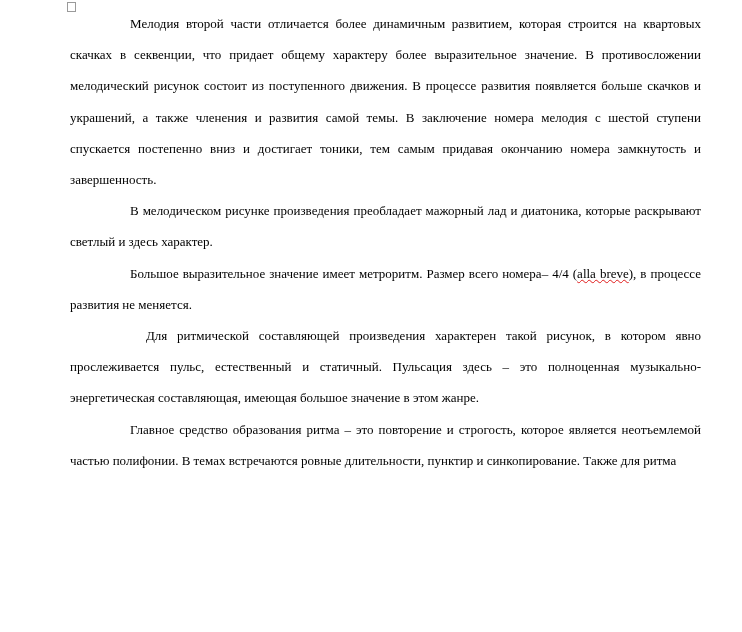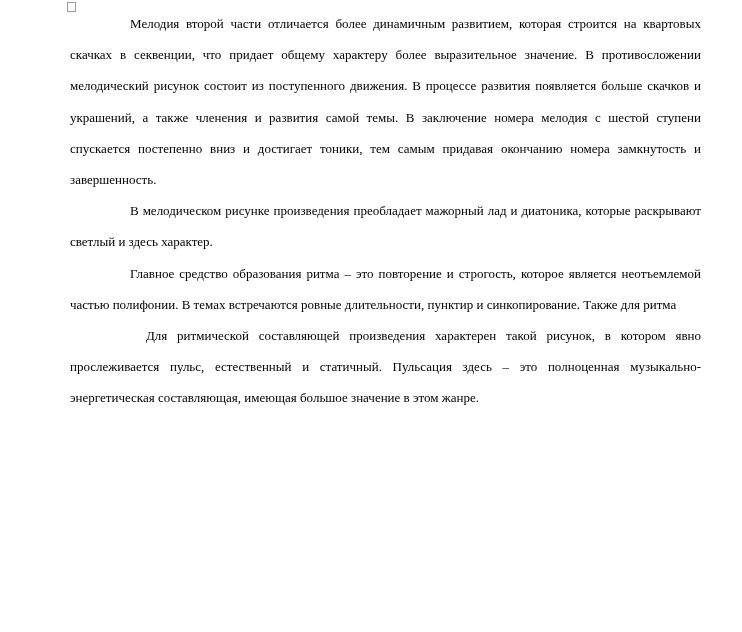--- a/index.html
+++ b/index.html
@@ -77,19 +77,20 @@
 <div id="page">
 
   <div id="anchor-mark"></div>
 
   <div id="text-column">
 
     <p class="para first">Мелодия второй части отличается более динамичным развитием, которая строится на квартовых скачках в секвенции, что придает общему характеру более выразительное значение. В противосложении мелодический рисунок состоит из поступенного движения. В процессе развития появляется больше скачков и украшений, а также членения и развития самой темы. В заключение номера мелодия с шестой ступени спускается постепенно вниз и достигает тоники, тем самым придавая окончанию номера замкнутость и завершенность.</p>
 
     <p class="para">В мелодическом рисунке произведения преобладает мажорный лад и диатоника, которые раскрывают светлый и здесь характер.</p>
 
+    <p class="para"><span>Большое выразительное значение имеет метроритм. Размер всего номера– 4/4 (</span><span class="spellerror">alla breve</span><span>), в процессе развития не меняется.</span></p>
+
+    <p class="para wide-indent">Для ритмической составляющей произведения характерен такой рисунок, в котором явно прослеживается пульс, естественный и статичный. Пульсация здесь – это полноценная музыкально-энергетическая составляющая, имеющая большое значение в этом жанре.</p>
 
     <p class="para">Главное средство образования ритма – это повторение и строгость, которое является неотъемлемой частью полифонии. В темах встречаются ровные длительности, пунктир и синкопирование. Также для ритма</p>
-
-    <p class="para wide-indent">Для ритмической составляющей произведения характерен такой рисунок, в котором явно прослеживается пульс, естественный и статичный. Пульсация здесь – это полноценная музыкально-энергетическая составляющая, имеющая большое значение в этом жанре.</p>
 
   </div>
 </div>
 
 </body></html>

